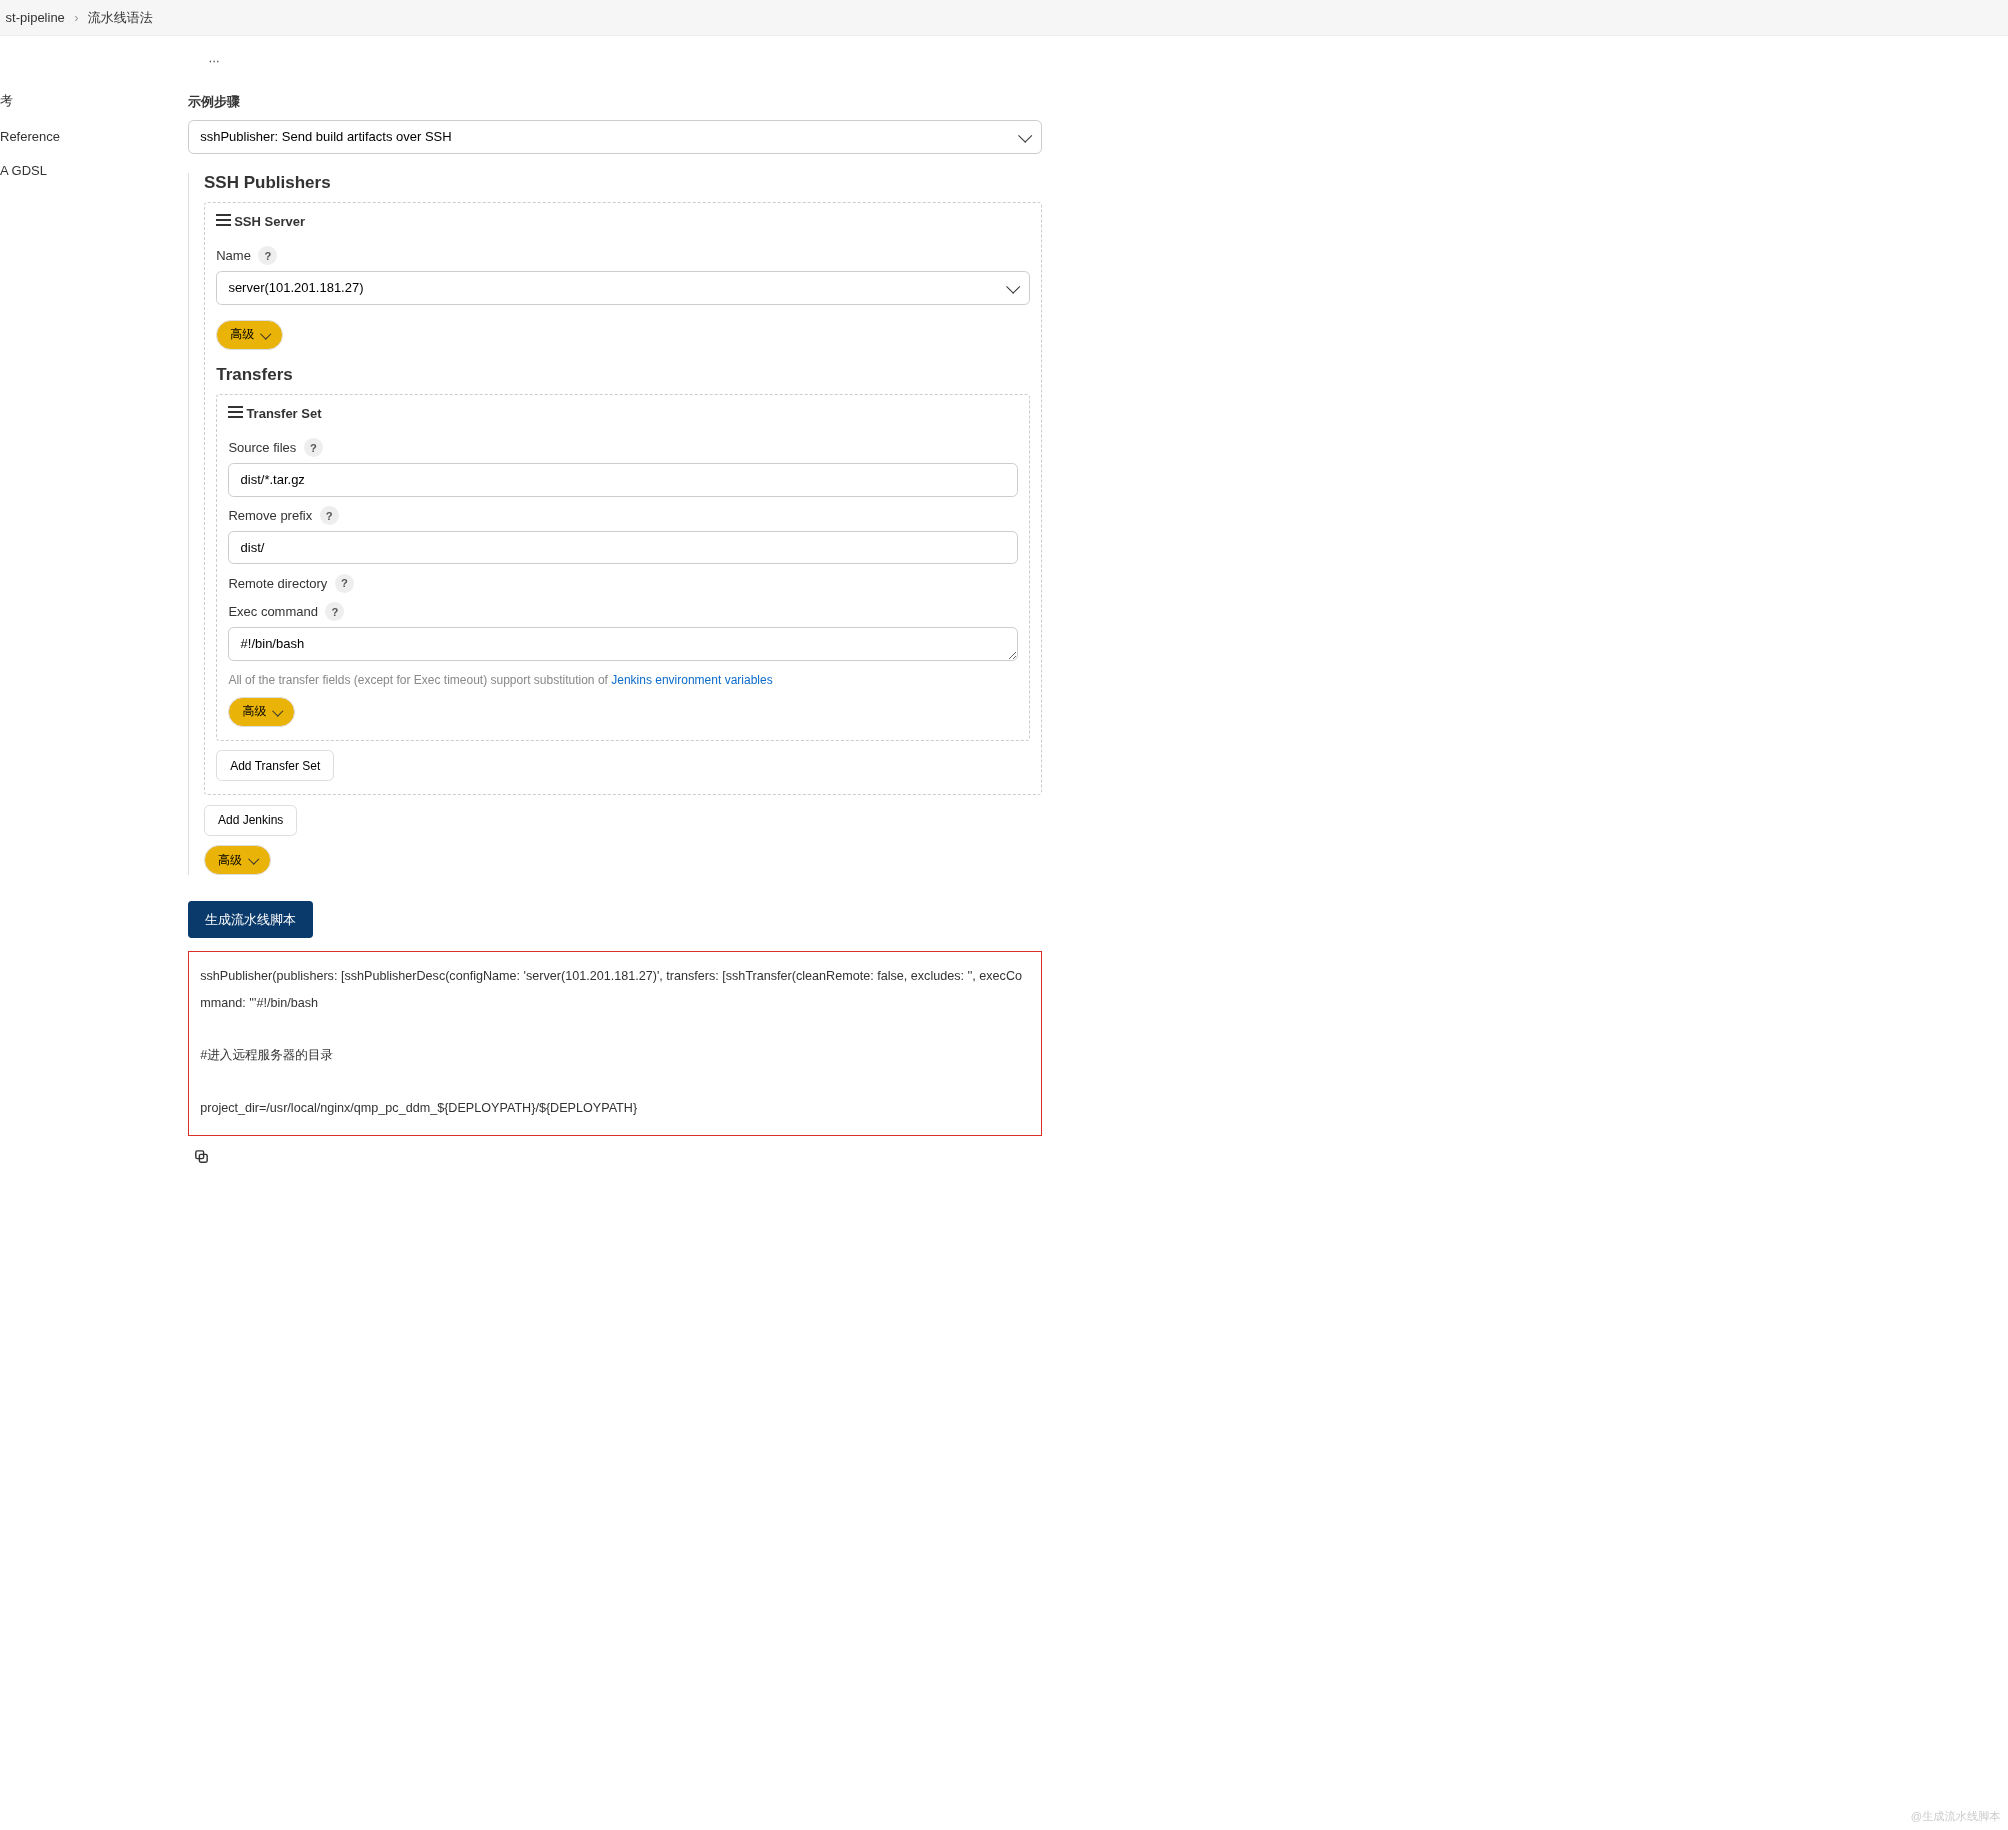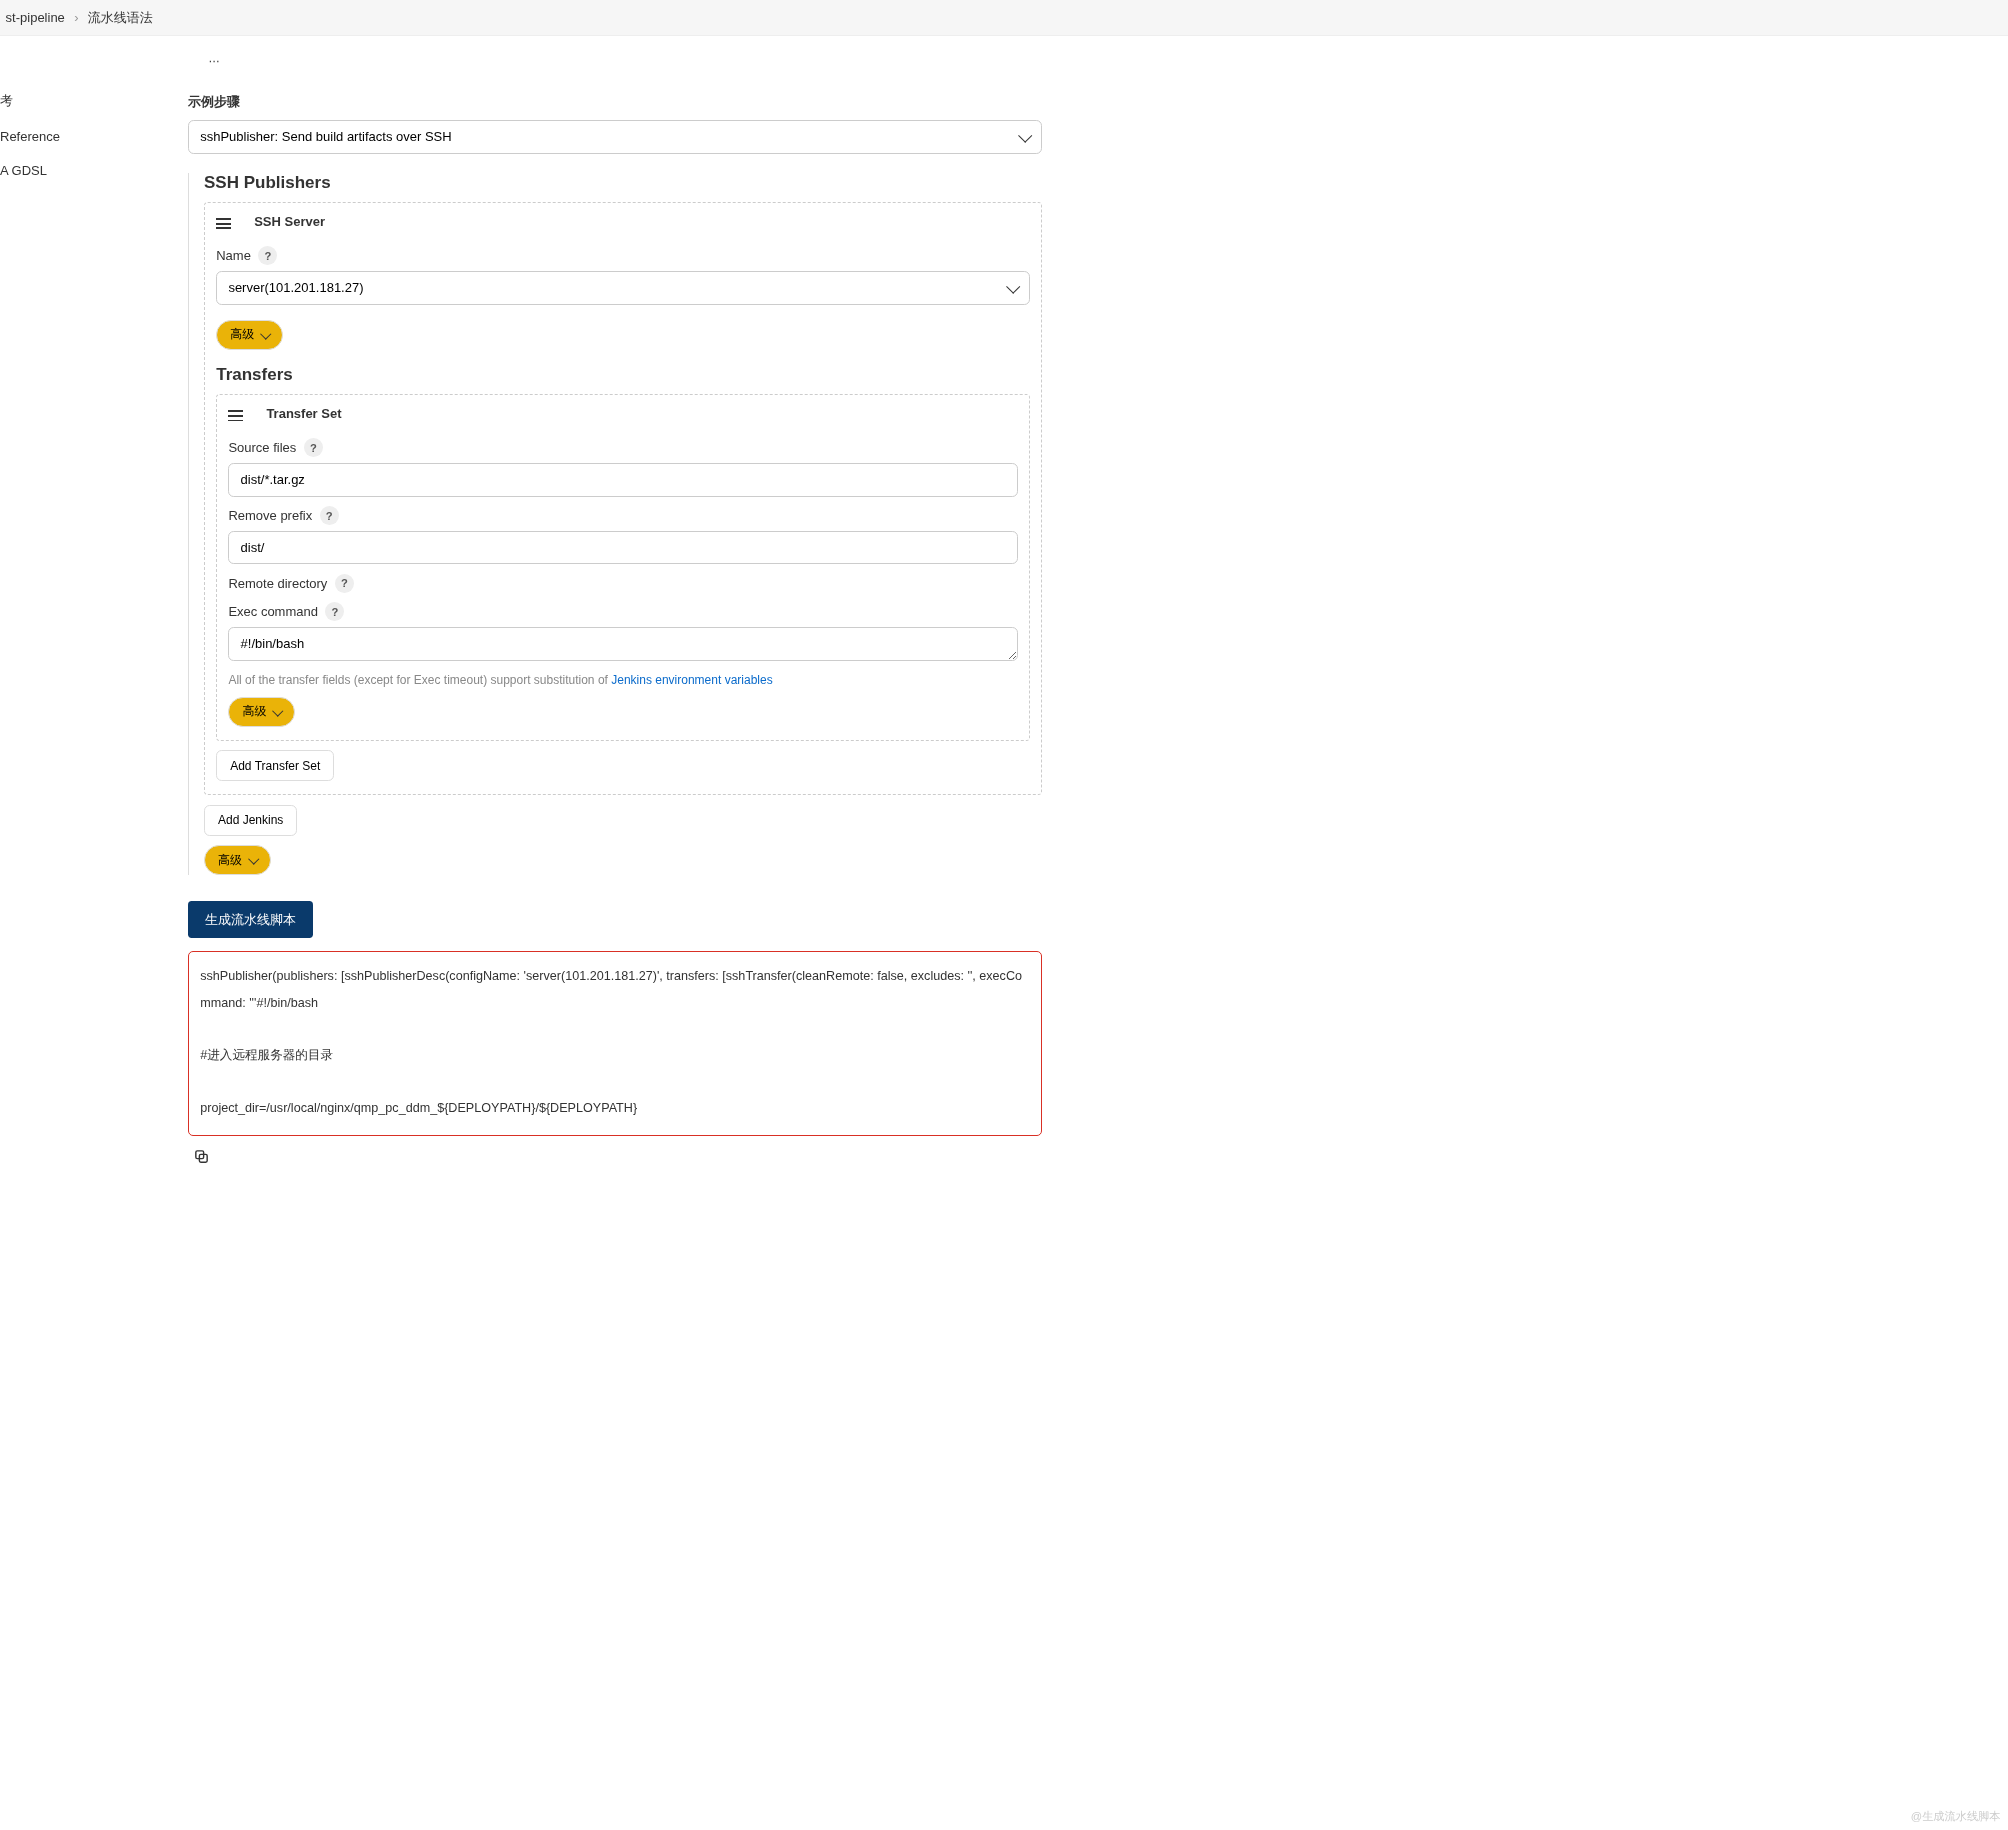--- a/index.html
+++ b/index.html
@@ -83,22 +83,22 @@
       margin: 19px 0 9.4px 0;
     }
     .dashed-box {
       border: 0.9px dashed #ccc;
       border-radius: 3.7px;
       padding: 9.4px 11.2px 13px 11.2px;
       margin-top: 3.7px;
     }
     .card-head {
       display: flex;
-      align-items: flex-end;
-      gap: 23px;
+      align-items: flex-start;
+      gap: 3px;
       padding: 1.9px 0 7.5px 0;
     }
     .drag-icon {
       display: inline-flex;
       flex-direction: column;
       gap: 2.8px;
       cursor: grab;
     }
     .drag-icon span {
       display: block;
@@ -178,21 +178,21 @@
       border-radius: 3.7px;
       padding: 9.4px 17px;
       font-size: 13px;
       font-weight: 500;
       cursor: pointer;
       margin-top: 26px;
     }
     .code-output {
       margin-top: 13px;
       border: 1.9px solid #d93025;
-      border-radius: 5px;
+      border-radius: 0;
       padding: 11.2px 11.2px 13px 11.2px;
       font-size: 12.6px;
       line-height: 2.1;
       white-space: pre-wrap;
       word-break: break-all;
       position: relative;
     }
     .copy-row {
       margin-top: 7.5px;
     }

